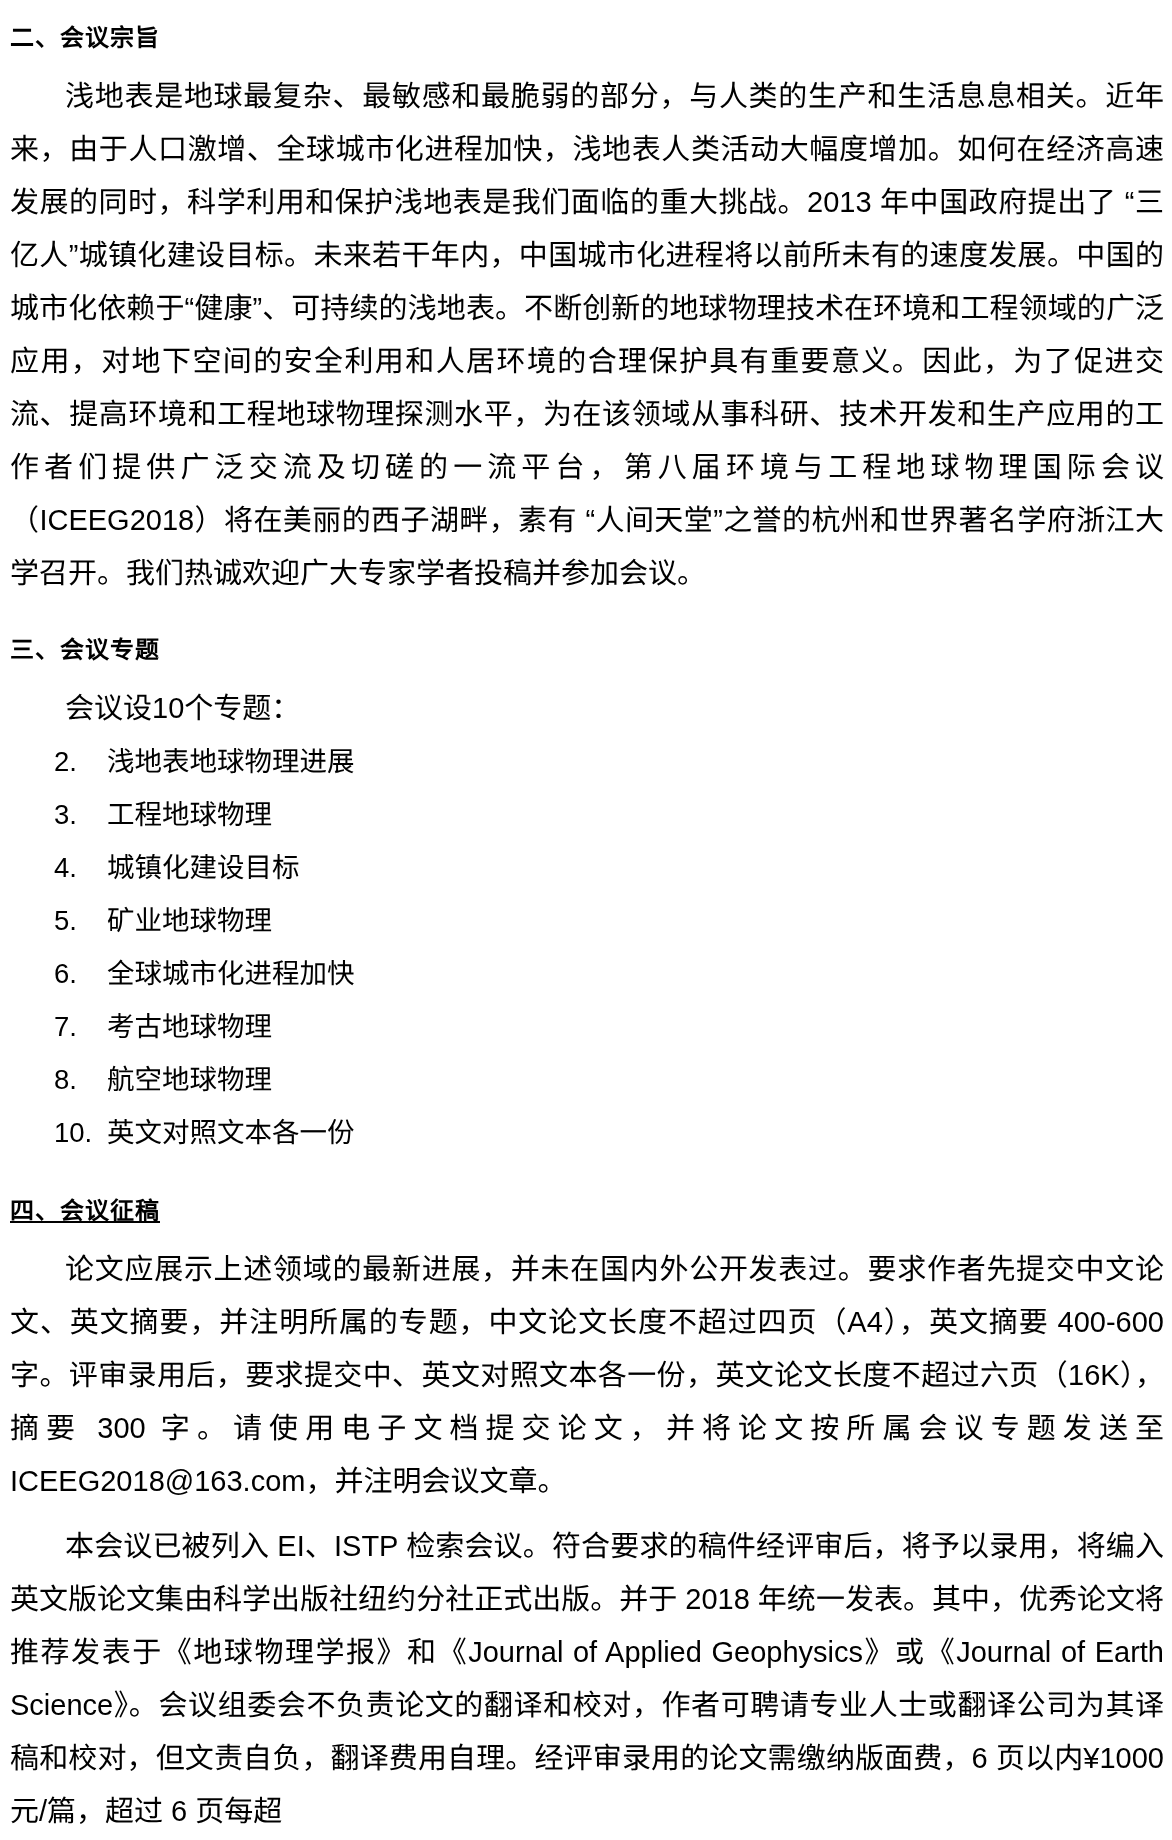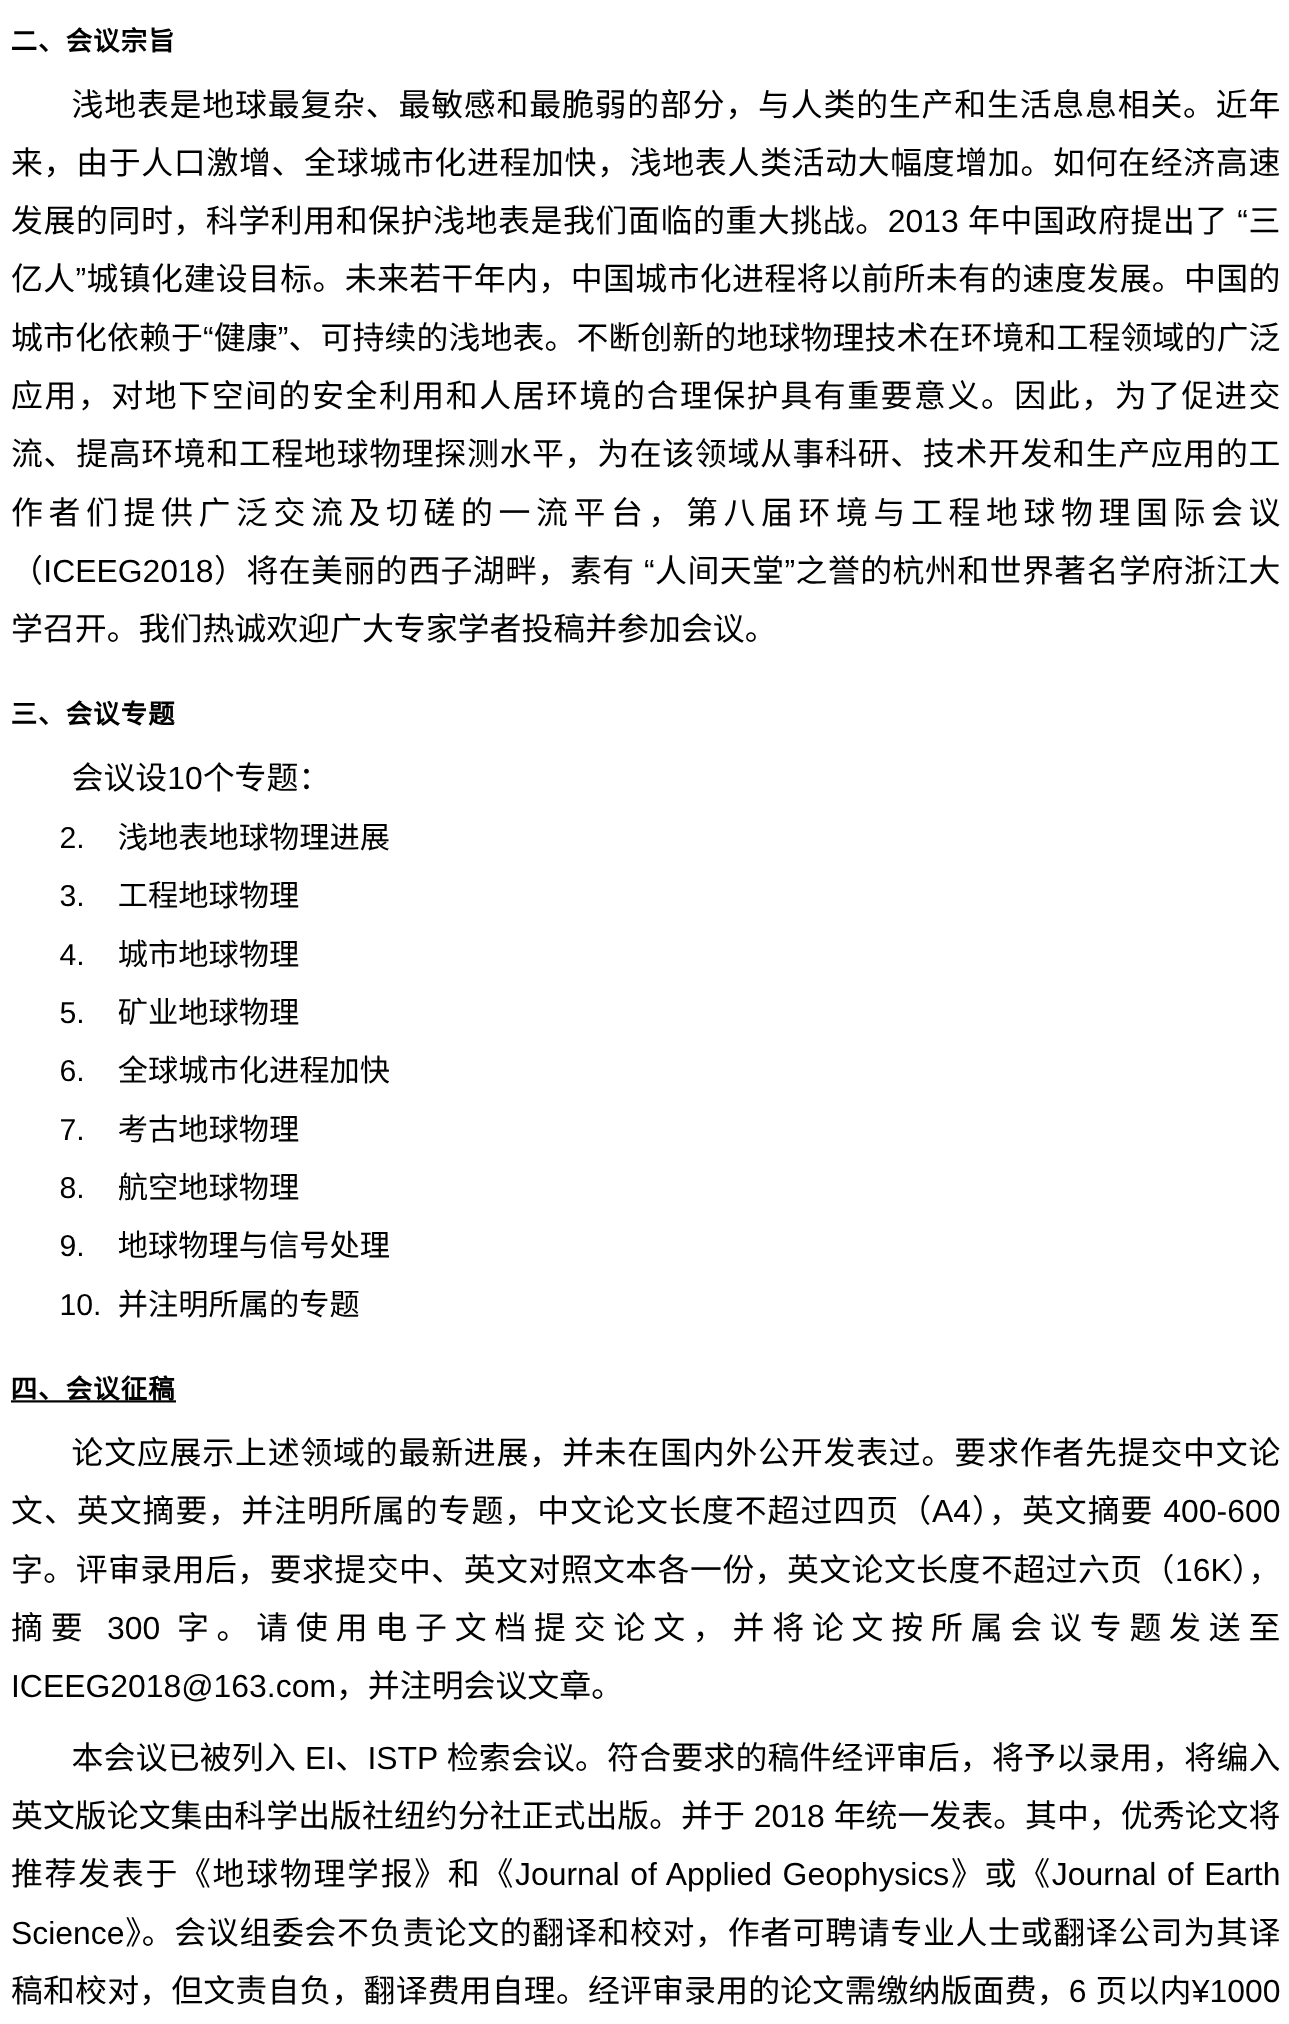--- a/index.html
+++ b/index.html
@@ -68,39 +68,36 @@
   <p class="body indent" id="topics-intro">会议设10个专题：</p>
 
   <ol class="topics">
     <li class="topic-item">
       <span class="topic-num">2.</span><span class="topic-label">浅地表地球物理进展</span>
     </li>
     <li class="topic-item">
       <span class="topic-num">3.</span><span class="topic-label">工程地球物理</span>
     </li>
     <li class="topic-item">
-      <span class="topic-num">4.</span><span class="topic-label">城市地球物理</span>
+      <span class="topic-num">4.</span><span class="topic-label">城镇化建设目标</span>
     </li>
     <li class="topic-item">
       <span class="topic-num">5.</span><span class="topic-label">矿业地球物理</span>
     </li>
     <li class="topic-item">
       <span class="topic-num">6.</span><span class="topic-label">全球城市化进程加快</span>
     </li>
     <li class="topic-item">
       <span class="topic-num">7.</span><span class="topic-label">考古地球物理</span>
     </li>
     <li class="topic-item">
       <span class="topic-num">8.</span><span class="topic-label">航空地球物理</span>
     </li>
     <li class="topic-item">
-      <span class="topic-num">9.</span><span class="topic-label">地球物理与信号处理</span>
-    </li>
-    <li class="topic-item">
-      <span class="topic-num">10.</span><span class="topic-label">并注明所属的专题</span>
+      <span class="topic-num">10.</span><span class="topic-label">英文对照文本各一份</span>
     </li>
   </ol>
 
   <h2 class="sec" id="sec4-heading">四、会议征稿</h2>
 
   <p class="body indent" id="cfp-para1">论文应展示上述领域的最新进展，并未在国内外公开发表过。要求作者先提交中文论文、英文摘要，并注明所属的专题，中文论文长度不超过四页（A4），英文摘要 400-600 字。评审录用后，要求提交中、英文对照文本各一份，英文论文长度不超过六页（16K），摘要 300 字。请使用电子文档提交论文，并将论文按所属会议专题发送至 ICEEG2018@163.com，并注明会议文章。</p>
 
   <p class="body indent" id="cfp-para2">本会议已被列入 EI、ISTP 检索会议。符合要求的稿件经评审后，将予以录用，将编入英文版论文集由科学出版社纽约分社正式出版。并于 2018 年统一发表。其中，优秀论文将推荐发表于《地球物理学报》和《Journal of Applied Geophysics》或《Journal of Earth Science》。会议组委会不负责论文的翻译和校对，作者可聘请专业人士或翻译公司为其译稿和校对，但文责自负，翻译费用自理。经评审录用的论文需缴纳版面费，6 页以内¥1000 元/篇，超过 6 页每超</p>
 
 </div>

